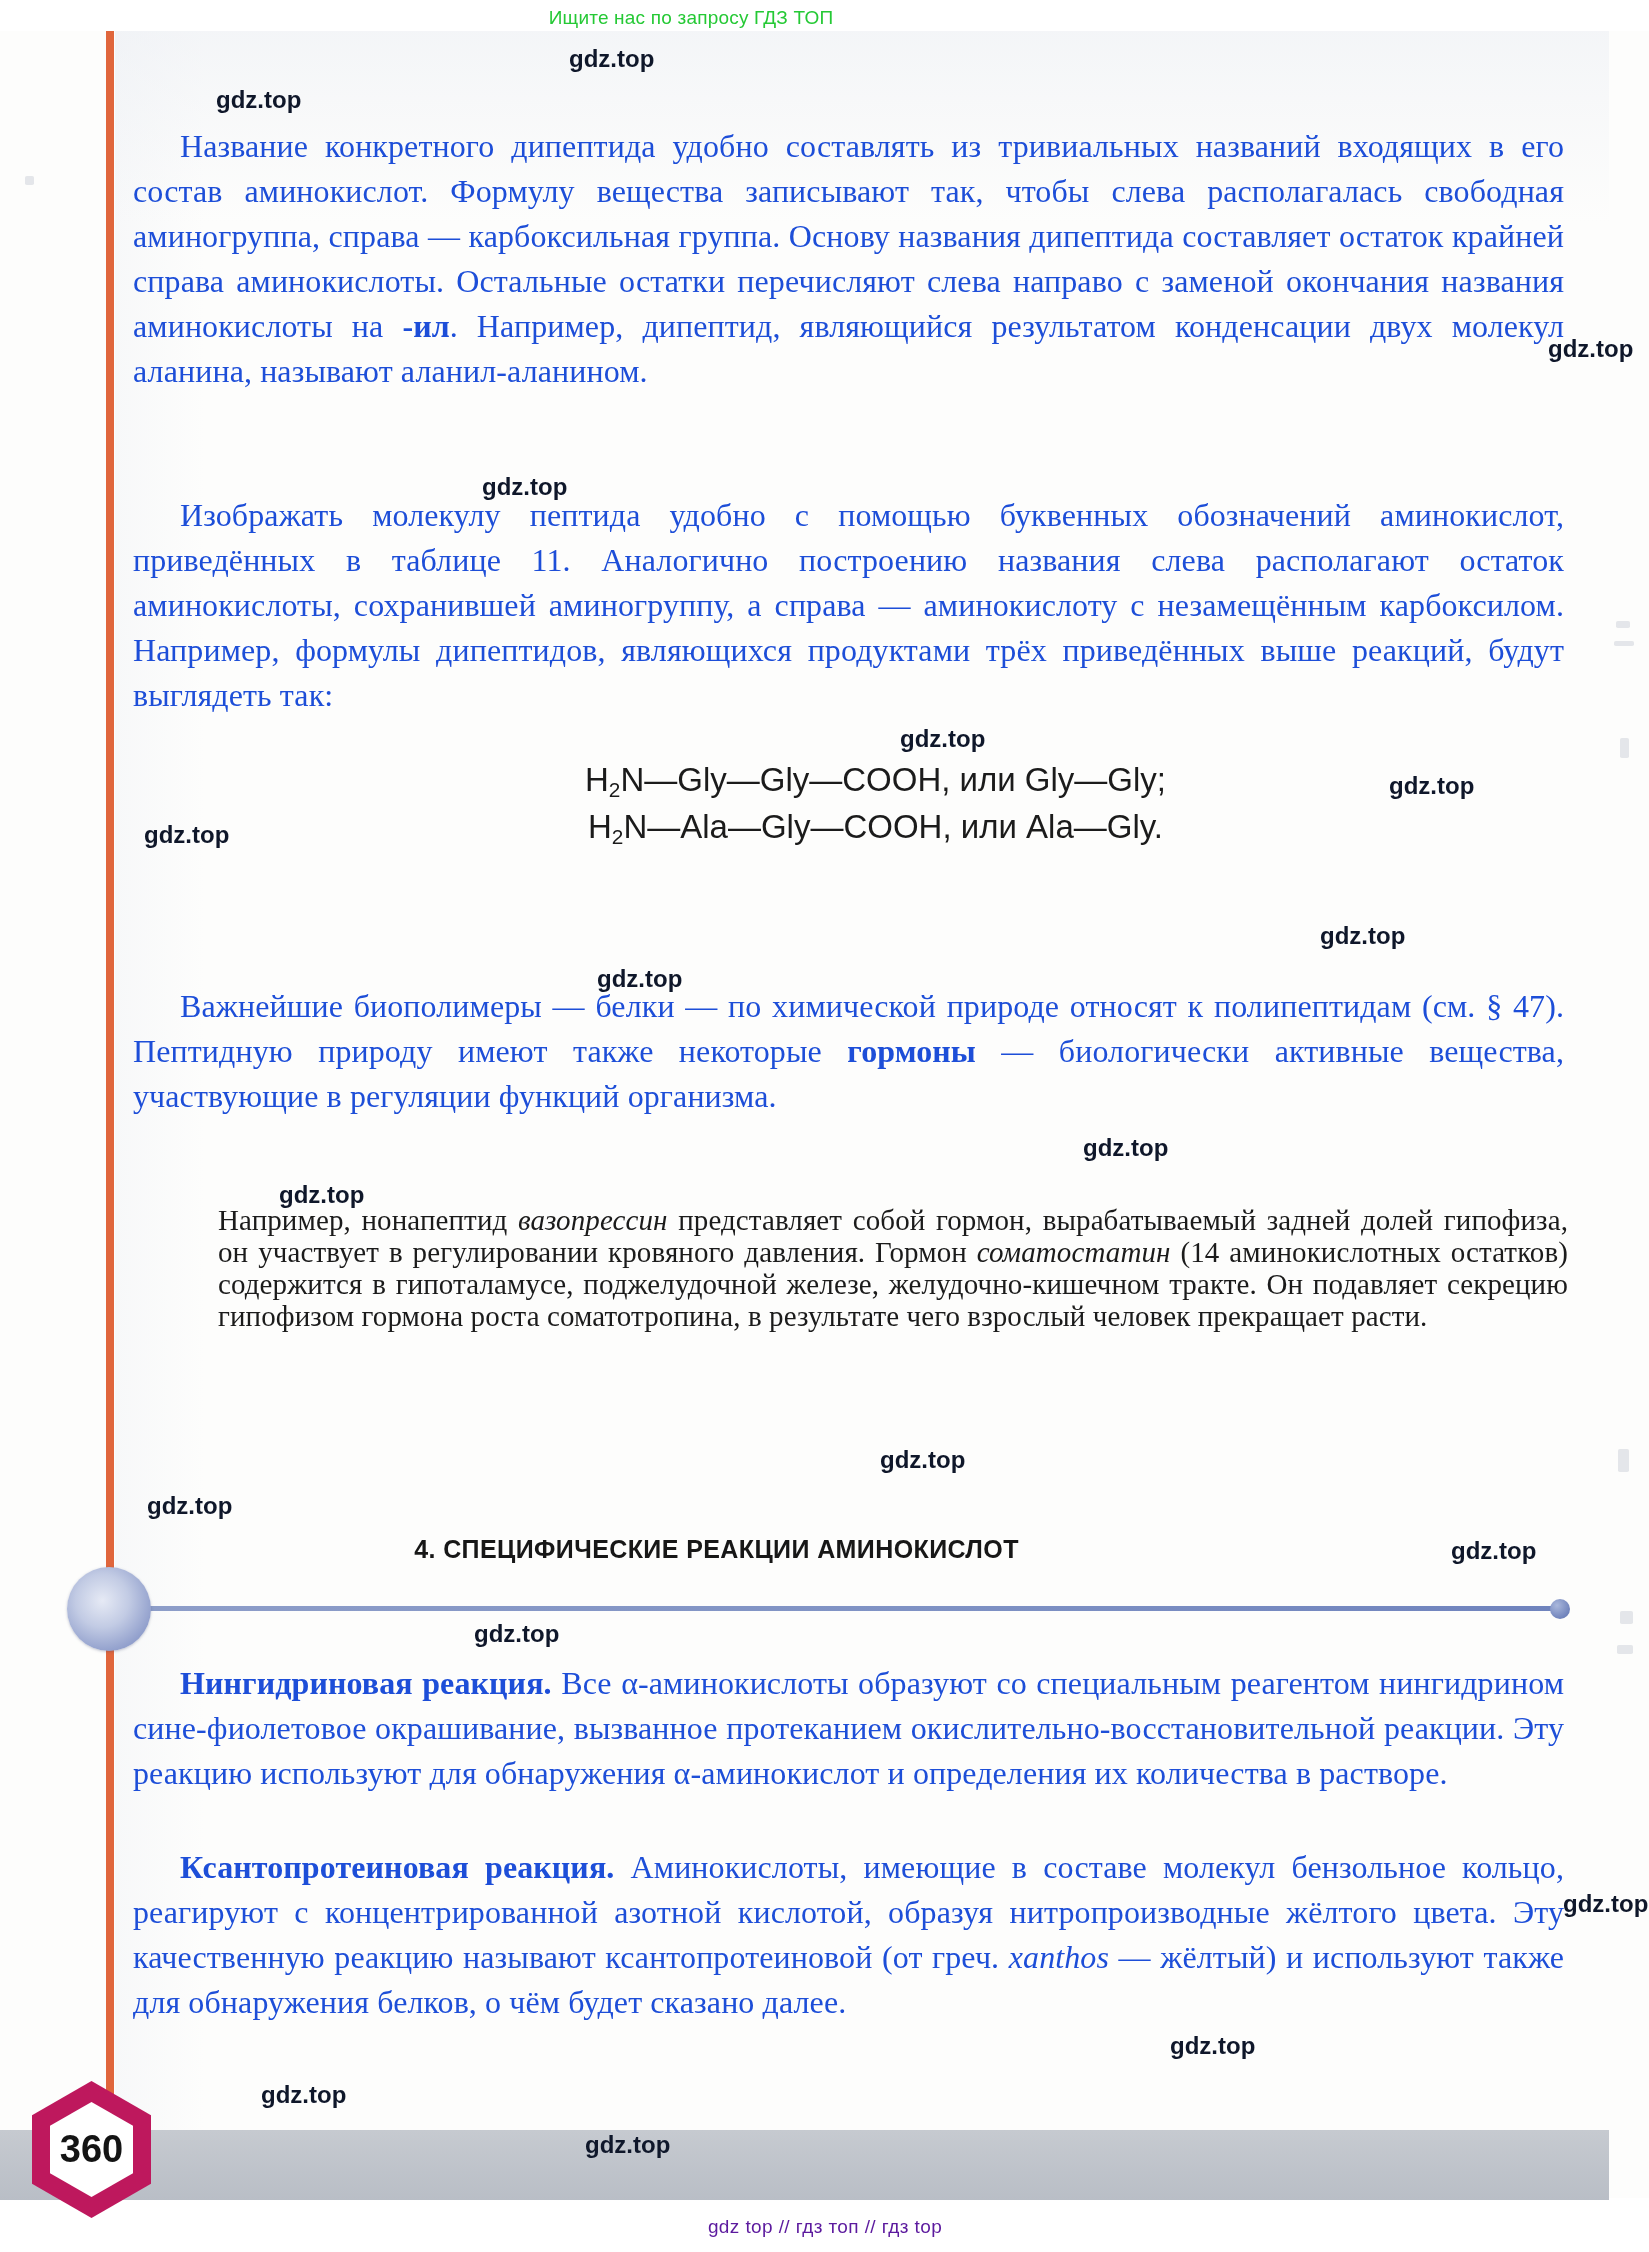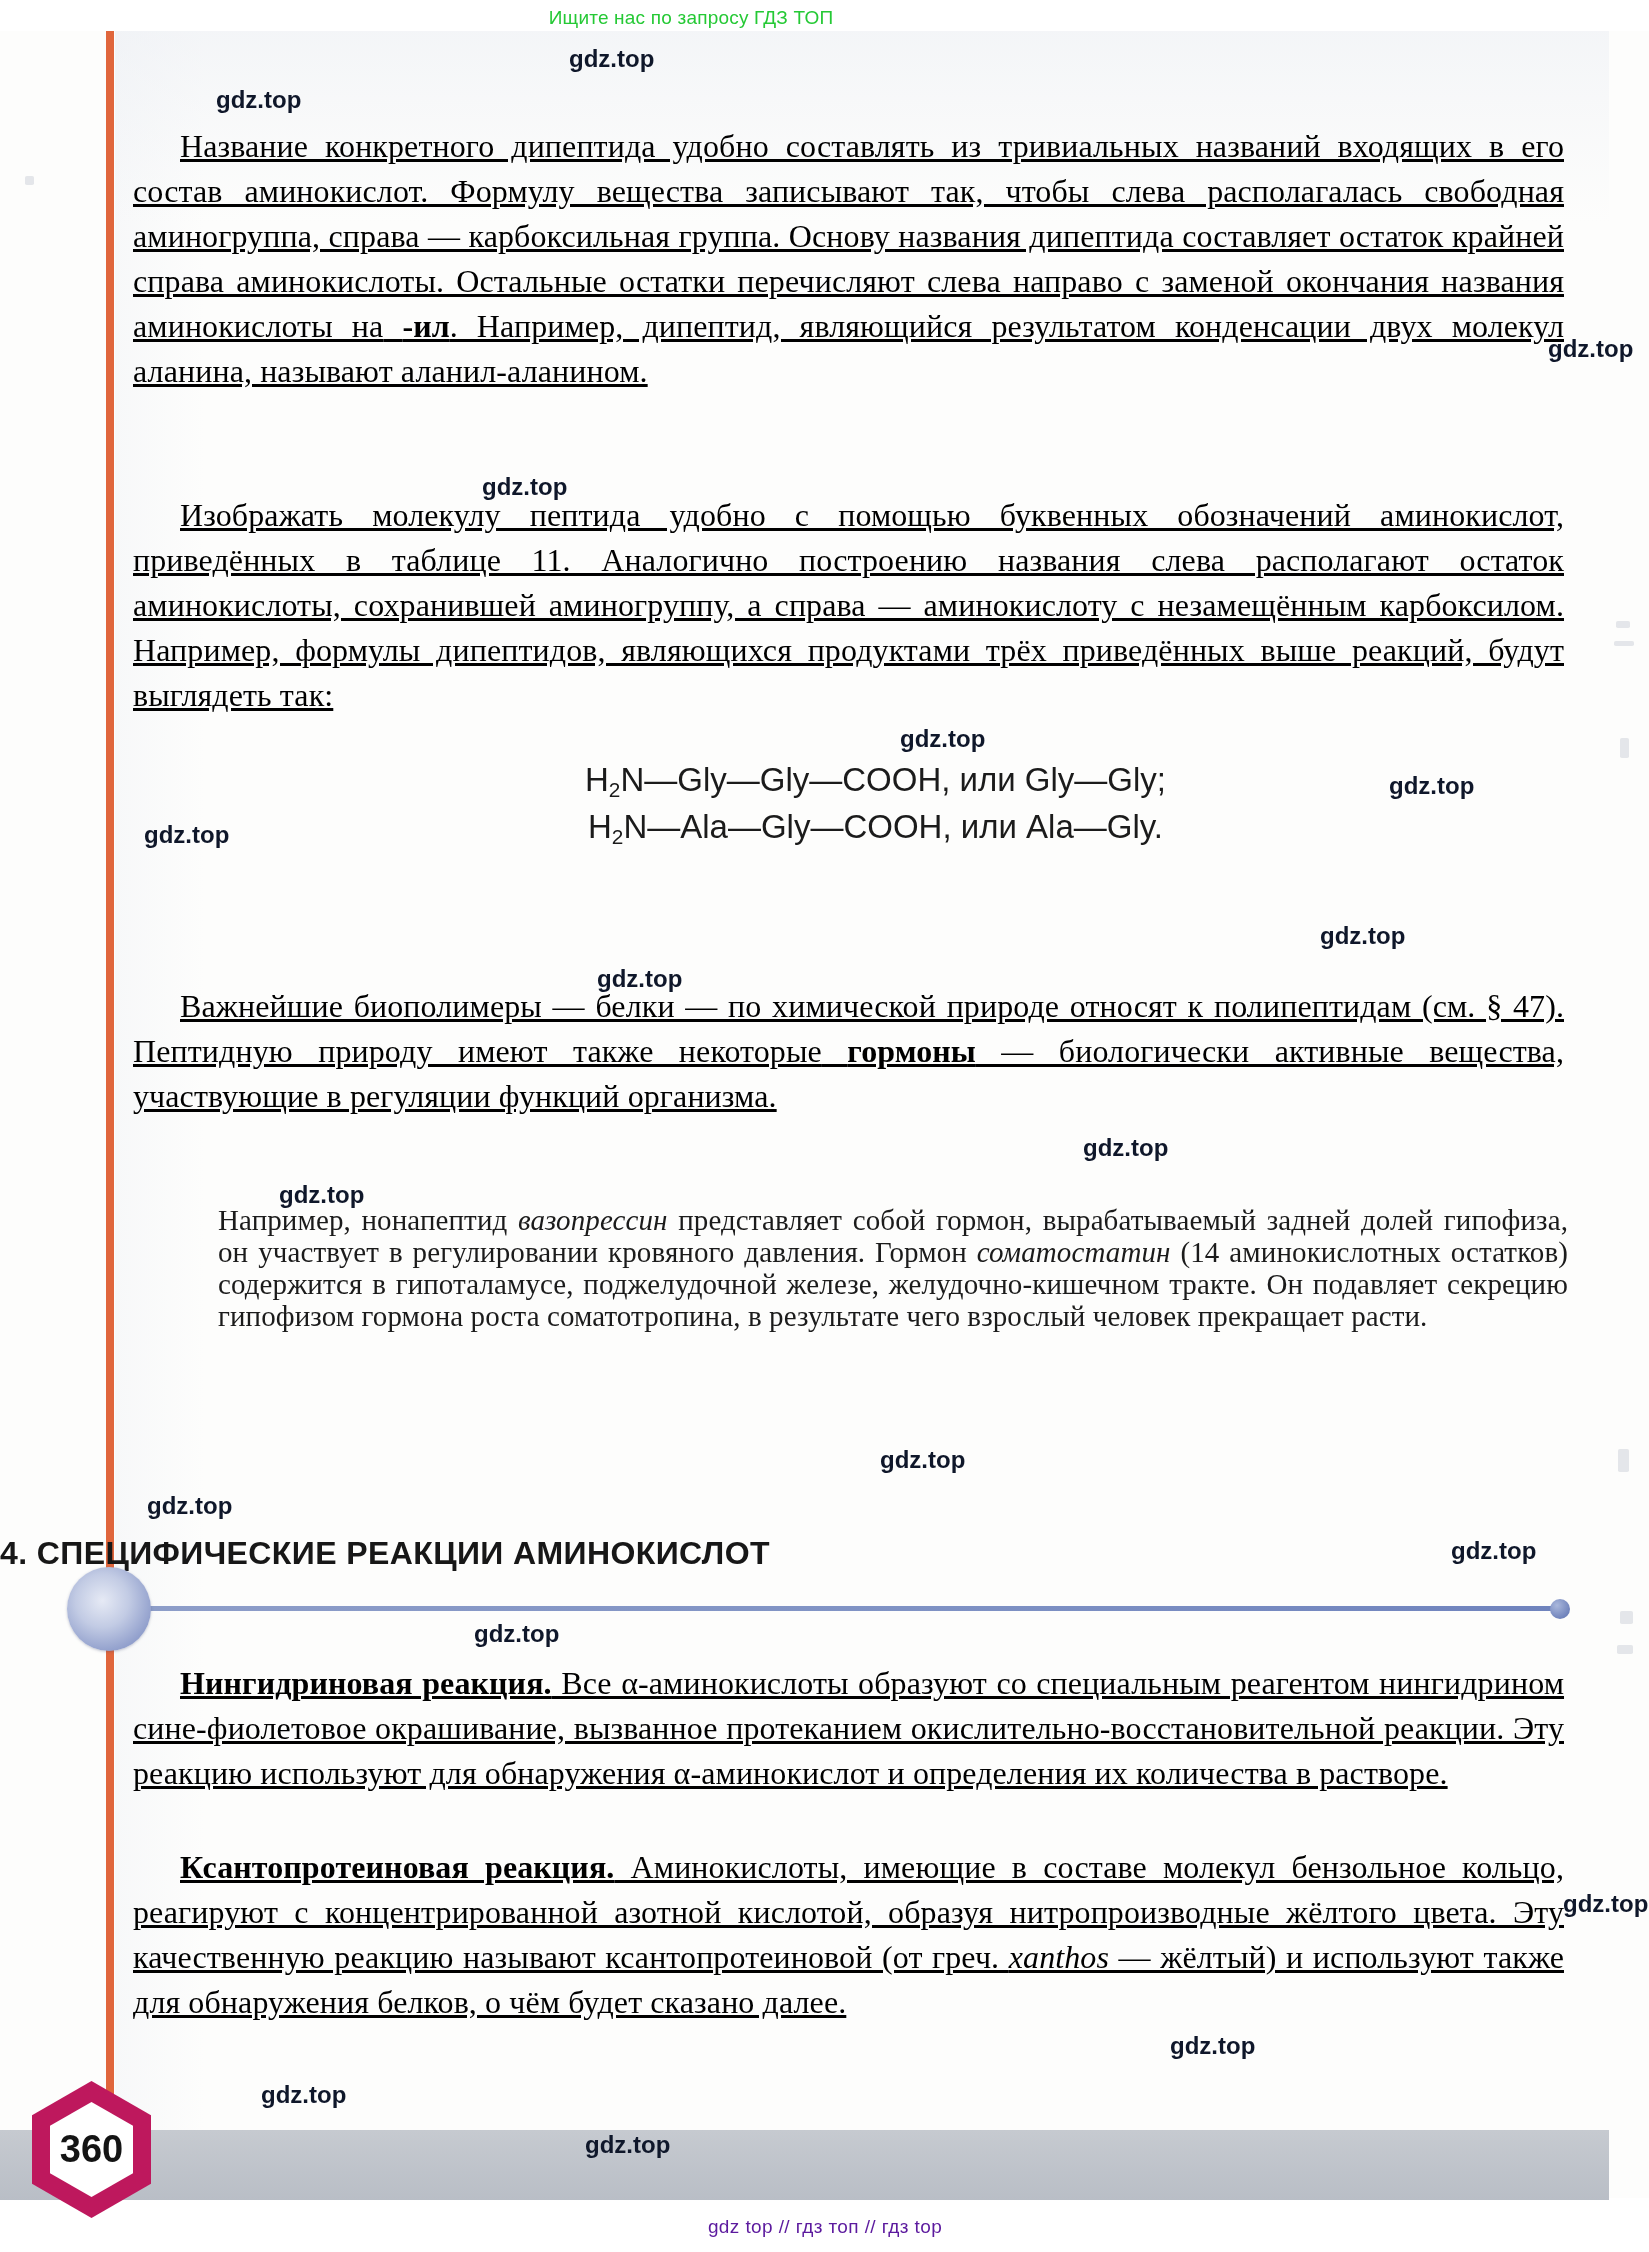--- a/index.html
+++ b/index.html
@@ -68,25 +68,24 @@
   .col {
     position: absolute;
     left: 133px;
     width: 1431px;
   }
   p.body {
     margin: 0;
     font-family: "Liberation Serif", serif;
     font-size: 32px;
     line-height: 45px;
-    color: #000000;
+    color: #1d4ed8;
     text-align: justify;
     text-indent: 47px;
     letter-spacing: 0.1px;
-    text-decoration: underline;
   }
 
   
   .formulas {
     position: absolute;
     left: 133px;
     width: 1431px;
   }
   .formula-line {
     font-family: Liberation Sans, sans-serif;
@@ -125,25 +124,27 @@
     left: 0;
     top: 1535px;
     width: 1650px;
     height: 108px;
   }
   .section-title {
     position: absolute;
     left: 0;
     top: 0;
     width: 1377px;
+    text-align: center;
     font-family: "Liberation Sans", sans-serif;
     font-weight: bold;
-    font-size: 32px;
+    font-size: 25px;
     letter-spacing: 0.4px;
     color: #171717;
+    padding-left: 28px;
   }
   .head-rule {
     position: absolute;
     left: 108px;
     top: 71px;
     width: 1454px;
     height: 5.4px;
     background: linear-gradient(90deg,#8e9ec9 0%, #7f92c4 55%, #6f83bd 100%);
     border-radius: 2.7px;
   }

